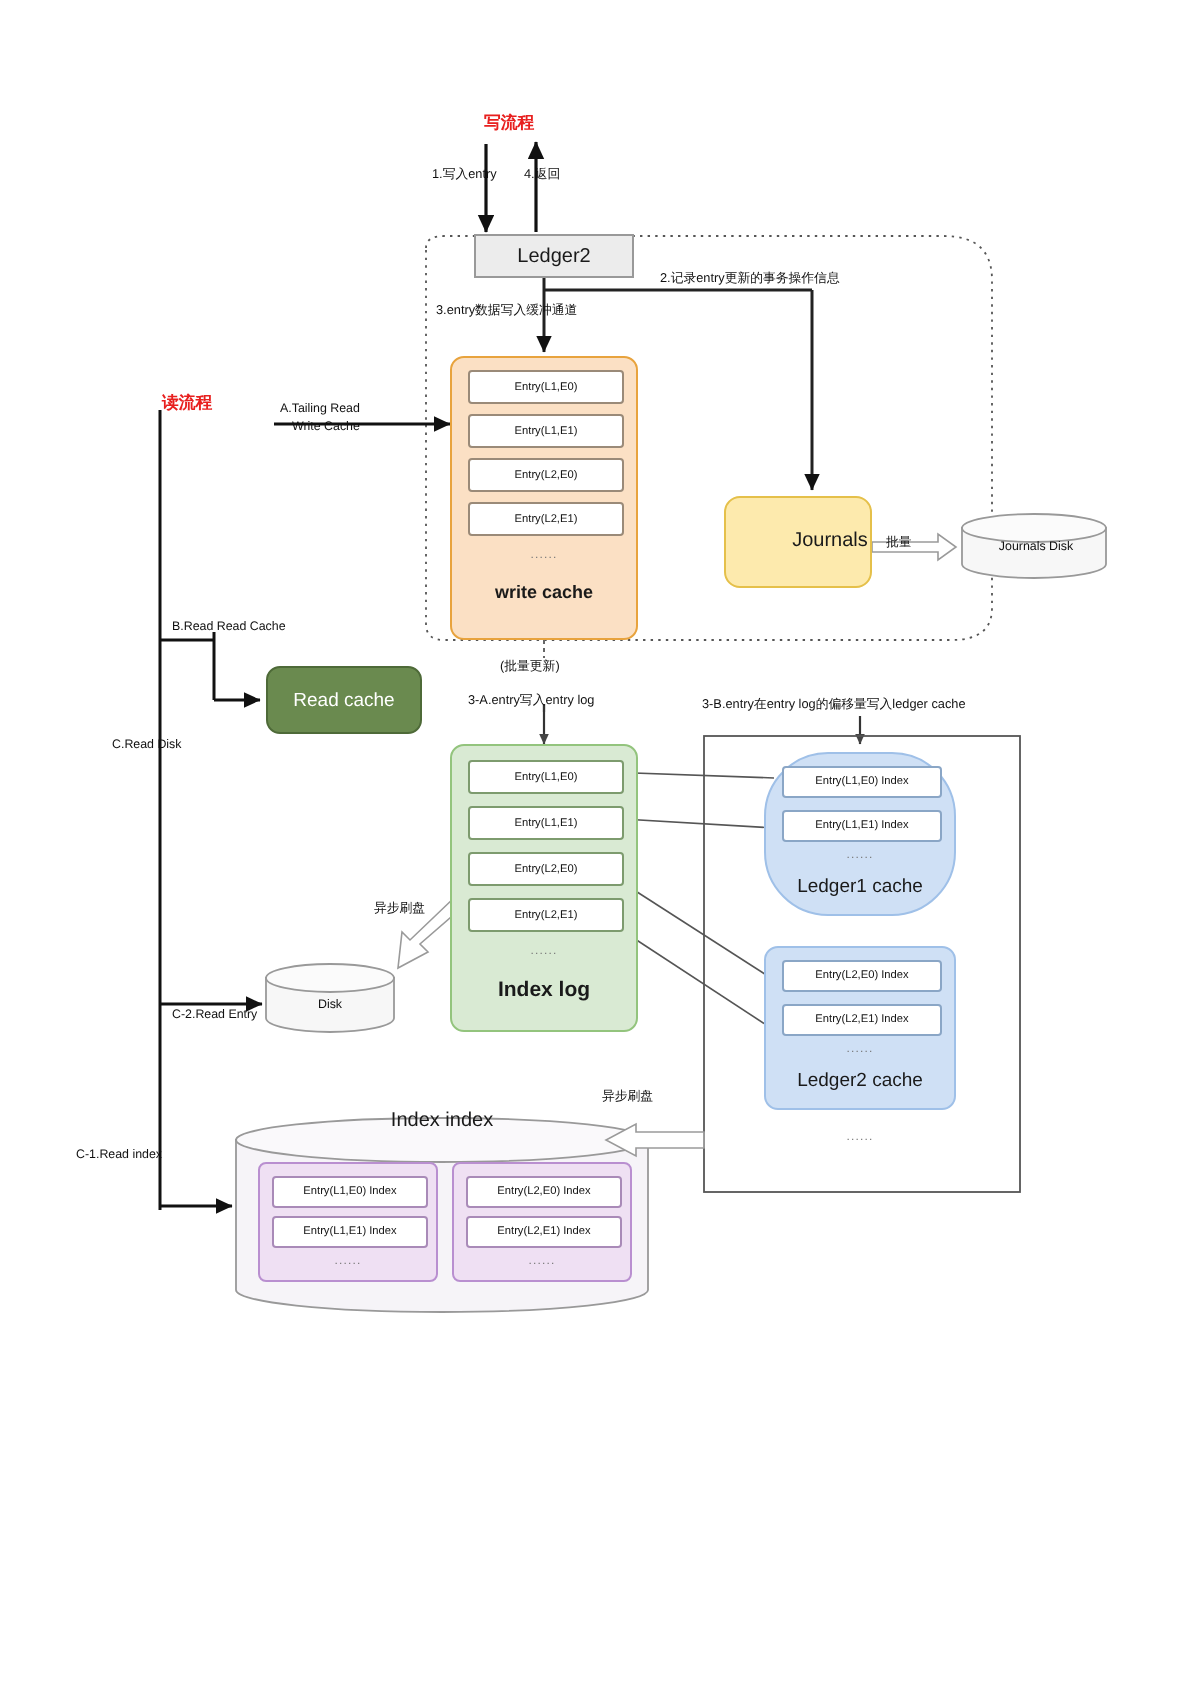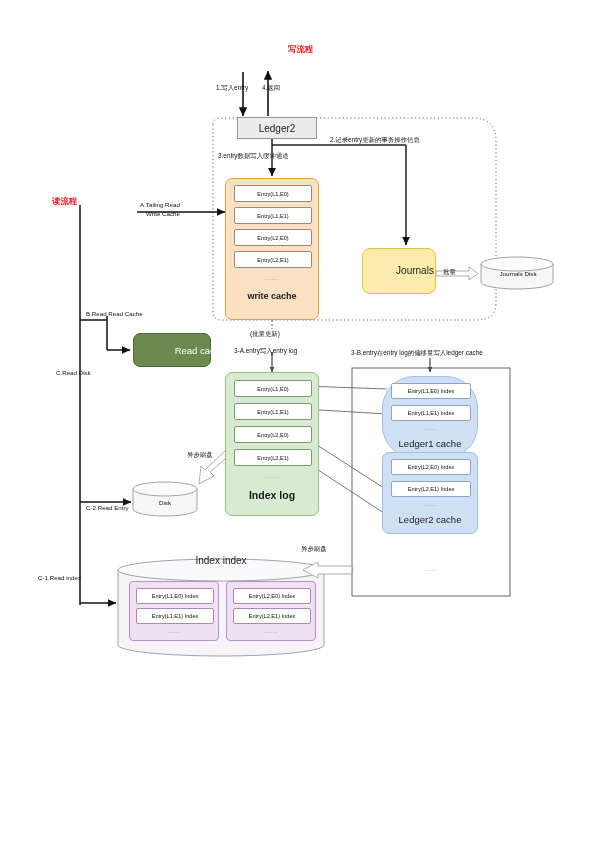--- a/index.html
+++ b/index.html
@@ -120,25 +120,25 @@
 
     <path d="M 352 566 L 318 566 L 318 562 L 303 570 L 318 578 L 318 574 L 352 574 Z" fill="#fff" stroke="#9a9a9a" stroke-width="0.8"></path>
     <line x1="352" y1="566" x2="352" y2="574" stroke="#9a9a9a" stroke-width="0.8"></line>
 
     <line x1="387" y1="389" x2="303" y2="386" stroke="#555" stroke-width="0.8" marker-end="url(#ahs)"></line>
     <line x1="387" y1="414" x2="303" y2="409" stroke="#555" stroke-width="0.8" marker-end="url(#ahs)"></line>
     <line x1="387" y1="490" x2="303" y2="436" stroke="#555" stroke-width="0.8" marker-end="url(#ahs)"></line>
     <line x1="387" y1="515" x2="303" y2="460" stroke="#555" stroke-width="0.8" marker-end="url(#ahs)"></line>
   </svg>
 
-  <div class="abs redlbl" style="left:242px;top:44px;margin-left:46px;">写流程</div>
+  <div class="abs redlbl" style="left:242px;top:56px;">写流程</div>
   <div class="abs lbl-cn" style="left:216px;top:84px;">1.写入entry</div>
   <div class="abs lbl-cn" style="left:262px;top:84px;">4.返回</div>
 
-  <div class="abs redlbl" style="left:52px;top:196px;">读流程</div>
+  <div class="abs redlbl" style="left:81px;top:196px;">读流程</div>
 
   <div class="abs lbl-cn" style="left:218px;top:152px;">3.entry数据写入缓冲通道</div>
   <div class="abs lbl-cn" style="left:330px;top:136px;">2.记录entry更新的事务操作信息</div>
 
   <div class="abs lbl" style="left:140px;top:201px;text-align:center;">A.Tailing Read</div>
   <div class="abs lbl" style="left:146px;top:210px;text-align:center;">Write Cache</div>
   <div class="abs lbl" style="left:86px;top:310px;">B.Read Read Cache</div>
   <div class="abs lbl" style="left:56px;top:369px;">C.Read Disk</div>
   <div class="abs lbl" style="left:86px;top:504px;">C-2.Read Entry</div>
   <div class="abs lbl" style="left:38px;top:574px;">C-1.Read index</div>
@@ -163,21 +163,21 @@
     <div class="entrybox" style="left:8px;top:72px;width:78px;height:17px;">Entry(L2,E1)</div>
     <div class="dots" style="top:96px;">......</div>
     <div class="box-title" style="top:112px;">write cache</div>
   </div>
 
   <div class="box jr" style="left:362px;top:248px;width:74px;height:46px;">
     <div class="box-title" style="top:16px;font-size:10px;font-weight:normal;padding-left:16px;">Journals</div>
   </div>
   <div class="abs lbl" style="left:491px;top:270px;width:54px;text-align:center;">Journals Disk</div>
 
-  <div class="box rc" style="left:133px;top:333px;width:78px;height:34px;padding-left:28px;">
+  <div class="box rc" style="left:133px;top:333px;width:78px;height:34px;">
     <div class="box-title" style="top:11px;font-size:9.5px;font-weight:normal;">Read cache</div>
   </div>
 
   <div class="box el" style="left:225px;top:372px;width:94px;height:144px;">
     <div class="entrybox" style="left:8px;top:7px;width:78px;height:17px;">Entry(L1,E0)</div>
     <div class="entrybox" style="left:8px;top:30px;width:78px;height:17px;">Entry(L1,E1)</div>
     <div class="entrybox" style="left:8px;top:53px;width:78px;height:17px;">Entry(L2,E0)</div>
     <div class="entrybox" style="left:8px;top:76px;width:78px;height:17px;">Entry(L2,E1)</div>
     <div class="dots" style="top:100px;">......</div>
     <div class="box-title" style="top:116px;font-size:10.5px;">Index log</div>
@@ -199,21 +199,21 @@
     <div class="dots" style="top:46px;">......</div>
   </div>
 
   <div class="box lc" style="left:382px;top:376px;width:96px;height:82px;border-radius:32px;">
     <div class="entrybox" style="left:8px;top:6px;width:80px;height:16px;">Entry(L1,E0) Index</div>
     <div class="entrybox" style="left:8px;top:28px;width:80px;height:16px;">Entry(L1,E1) Index</div>
     <div class="dots" style="top:48px;">......</div>
     <div class="box-title" style="top:61px;font-size:9.5px;font-weight:normal;">Ledger1 cache</div>
   </div>
 
-  <div class="box lc" style="left:382px;top:452px;width:96px;height:82px;">
+  <div class="box lc" style="left:382px;top:473px;width:96px;height:82px;">
     <div class="entrybox" style="left:8px;top:6px;width:80px;height:16px;">Entry(L2,E0) Index</div>
     <div class="entrybox" style="left:8px;top:28px;width:80px;height:16px;">Entry(L2,E1) Index</div>
     <div class="dots" style="top:48px;">......</div>
     <div class="box-title" style="top:61px;font-size:9.5px;font-weight:normal;">Ledger2 cache</div>
   </div>
 
   <div class="abs dots" style="left:382px;top:566px;width:96px;">......</div>
 
 </div>
 

